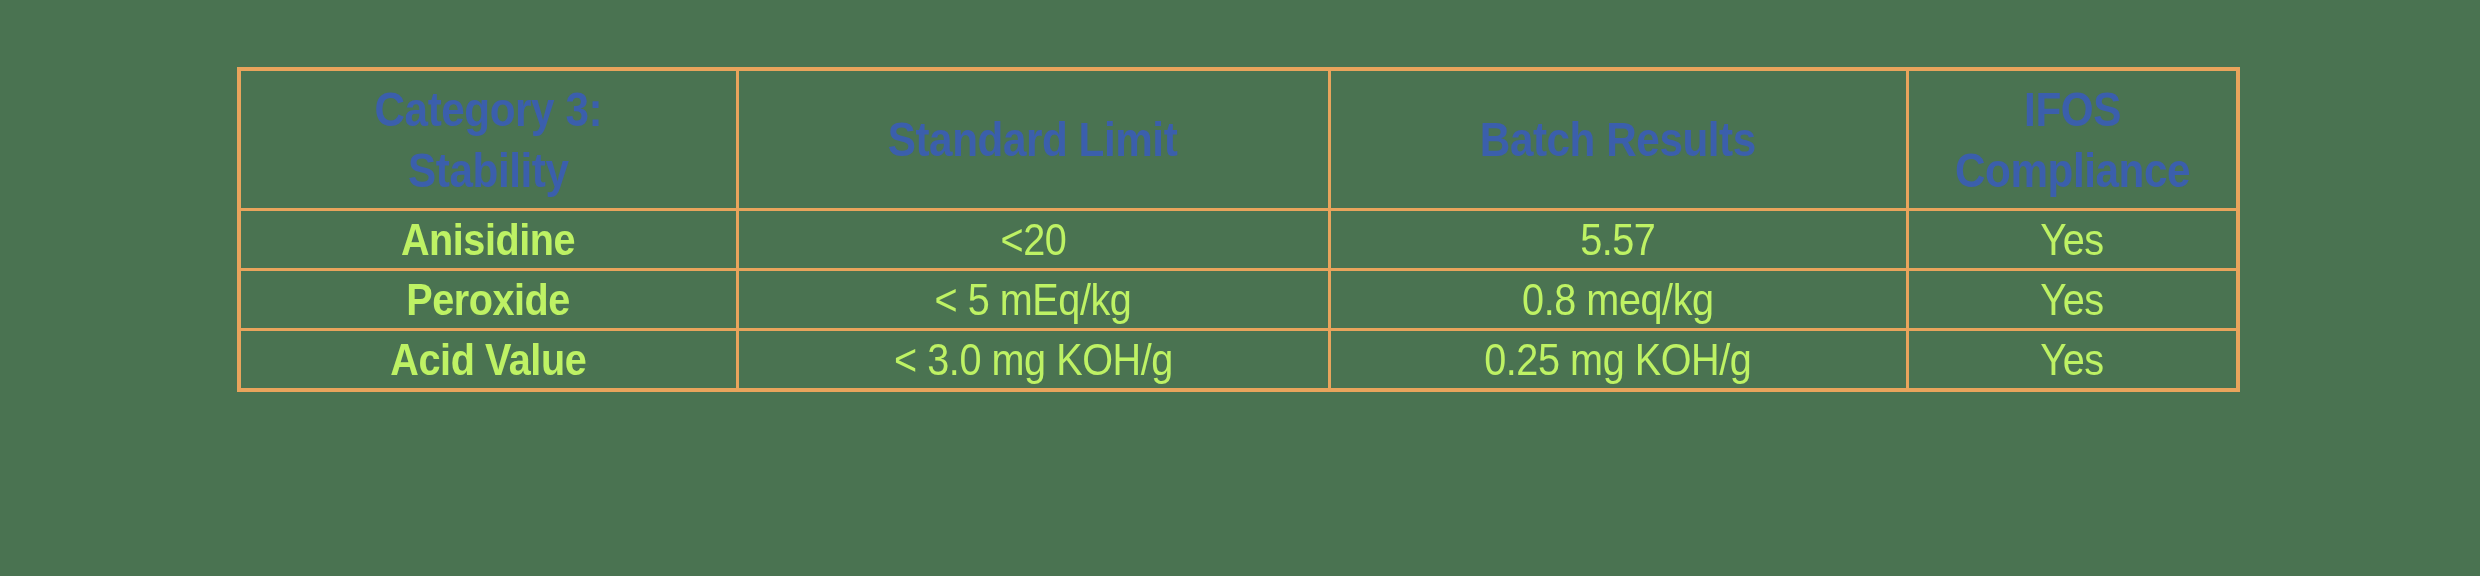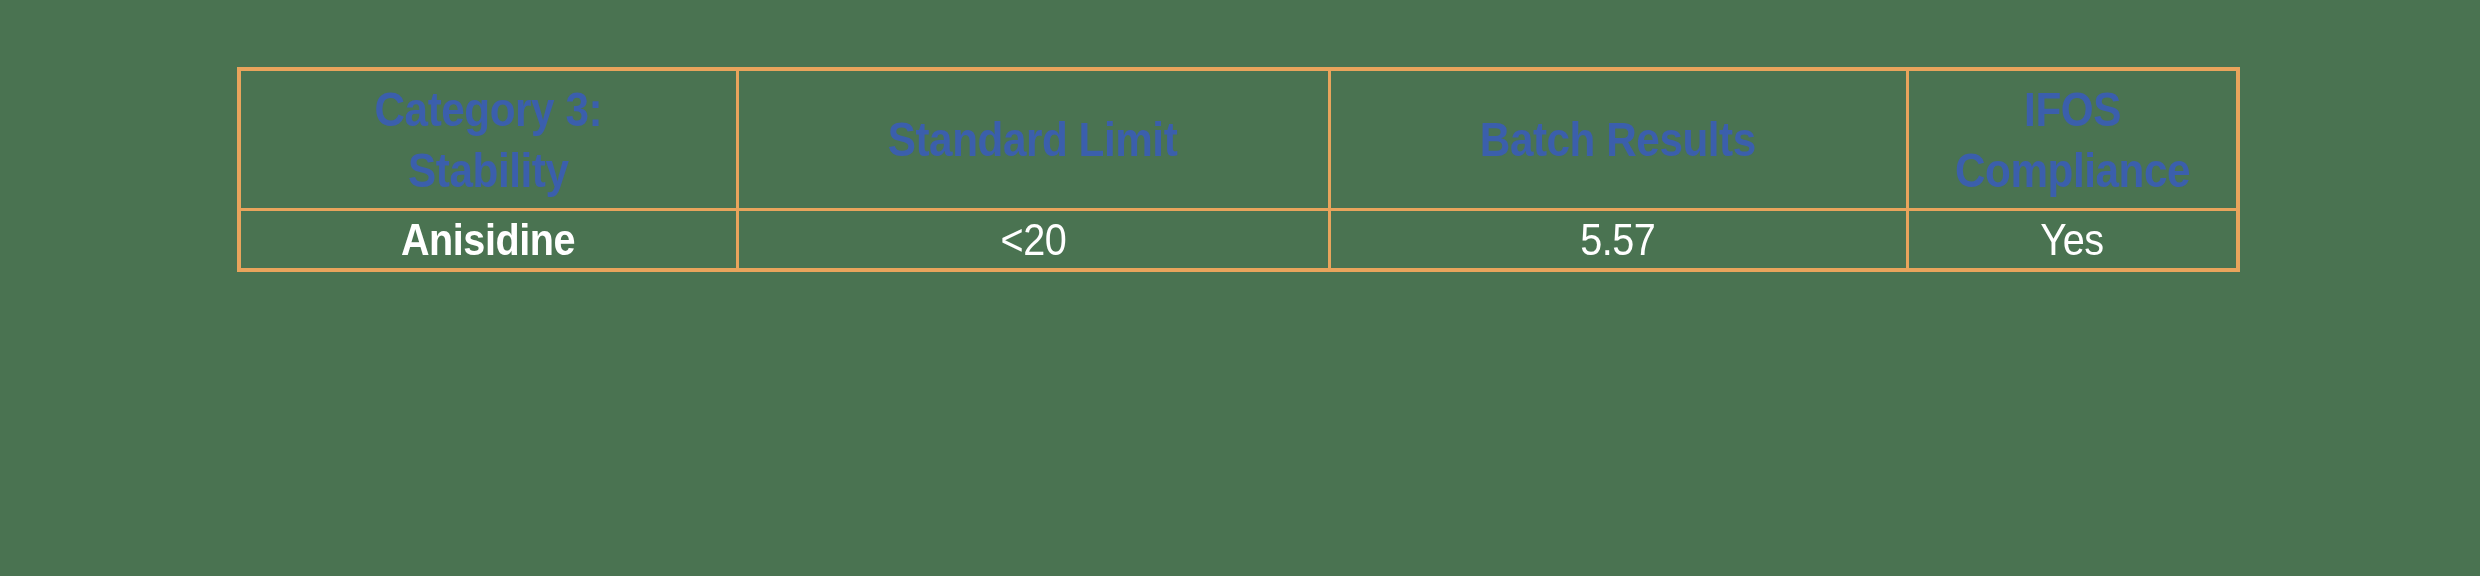--- a/index.html
+++ b/index.html
@@ -37,21 +37,21 @@
   }
   thead th {
     height: 137px;
     color: #3B5FAC;
     font-weight: bold;
     font-size: 48px;
     line-height: 61px;
   }
   tbody td {
     height: 57px;
-    color: #ffffff;
+    color: #bef264;
     font-size: 45px;
     line-height: 57px;
   }
   tbody td.param {
     font-weight: bold;
   }
   .cell-text {
     display: inline-block;
     transform: scaleX(0.88);
     transform-origin: center center;
@@ -80,15 +80,27 @@
 Compliance</span></th>
       </tr>
     </thead>
     <tbody>
       <tr>
         <td class="param"><span class="cell-text">Anisidine</span></td>
         <td><span class="cell-text">&lt;20</span></td>
         <td><span class="cell-text">5.57</span></td>
         <td><span class="cell-text">Yes</span></td>
       </tr>
+      <tr>
+        <td class="param"><span class="cell-text">Peroxide</span></td>
+        <td><span class="cell-text">&lt; 5 mEq/kg</span></td>
+        <td><span class="cell-text">0.8 meq/kg</span></td>
+        <td><span class="cell-text">Yes</span></td>
+      </tr>
+      <tr>
+        <td class="param"><span class="cell-text">Acid Value</span></td>
+        <td><span class="cell-text">&lt; 3.0 mg KOH/g</span></td>
+        <td><span class="cell-text">0.25 mg KOH/g</span></td>
+        <td><span class="cell-text">Yes</span></td>
+      </tr>
     </tbody>
   </table>
 </div>
 
 </body></html>

